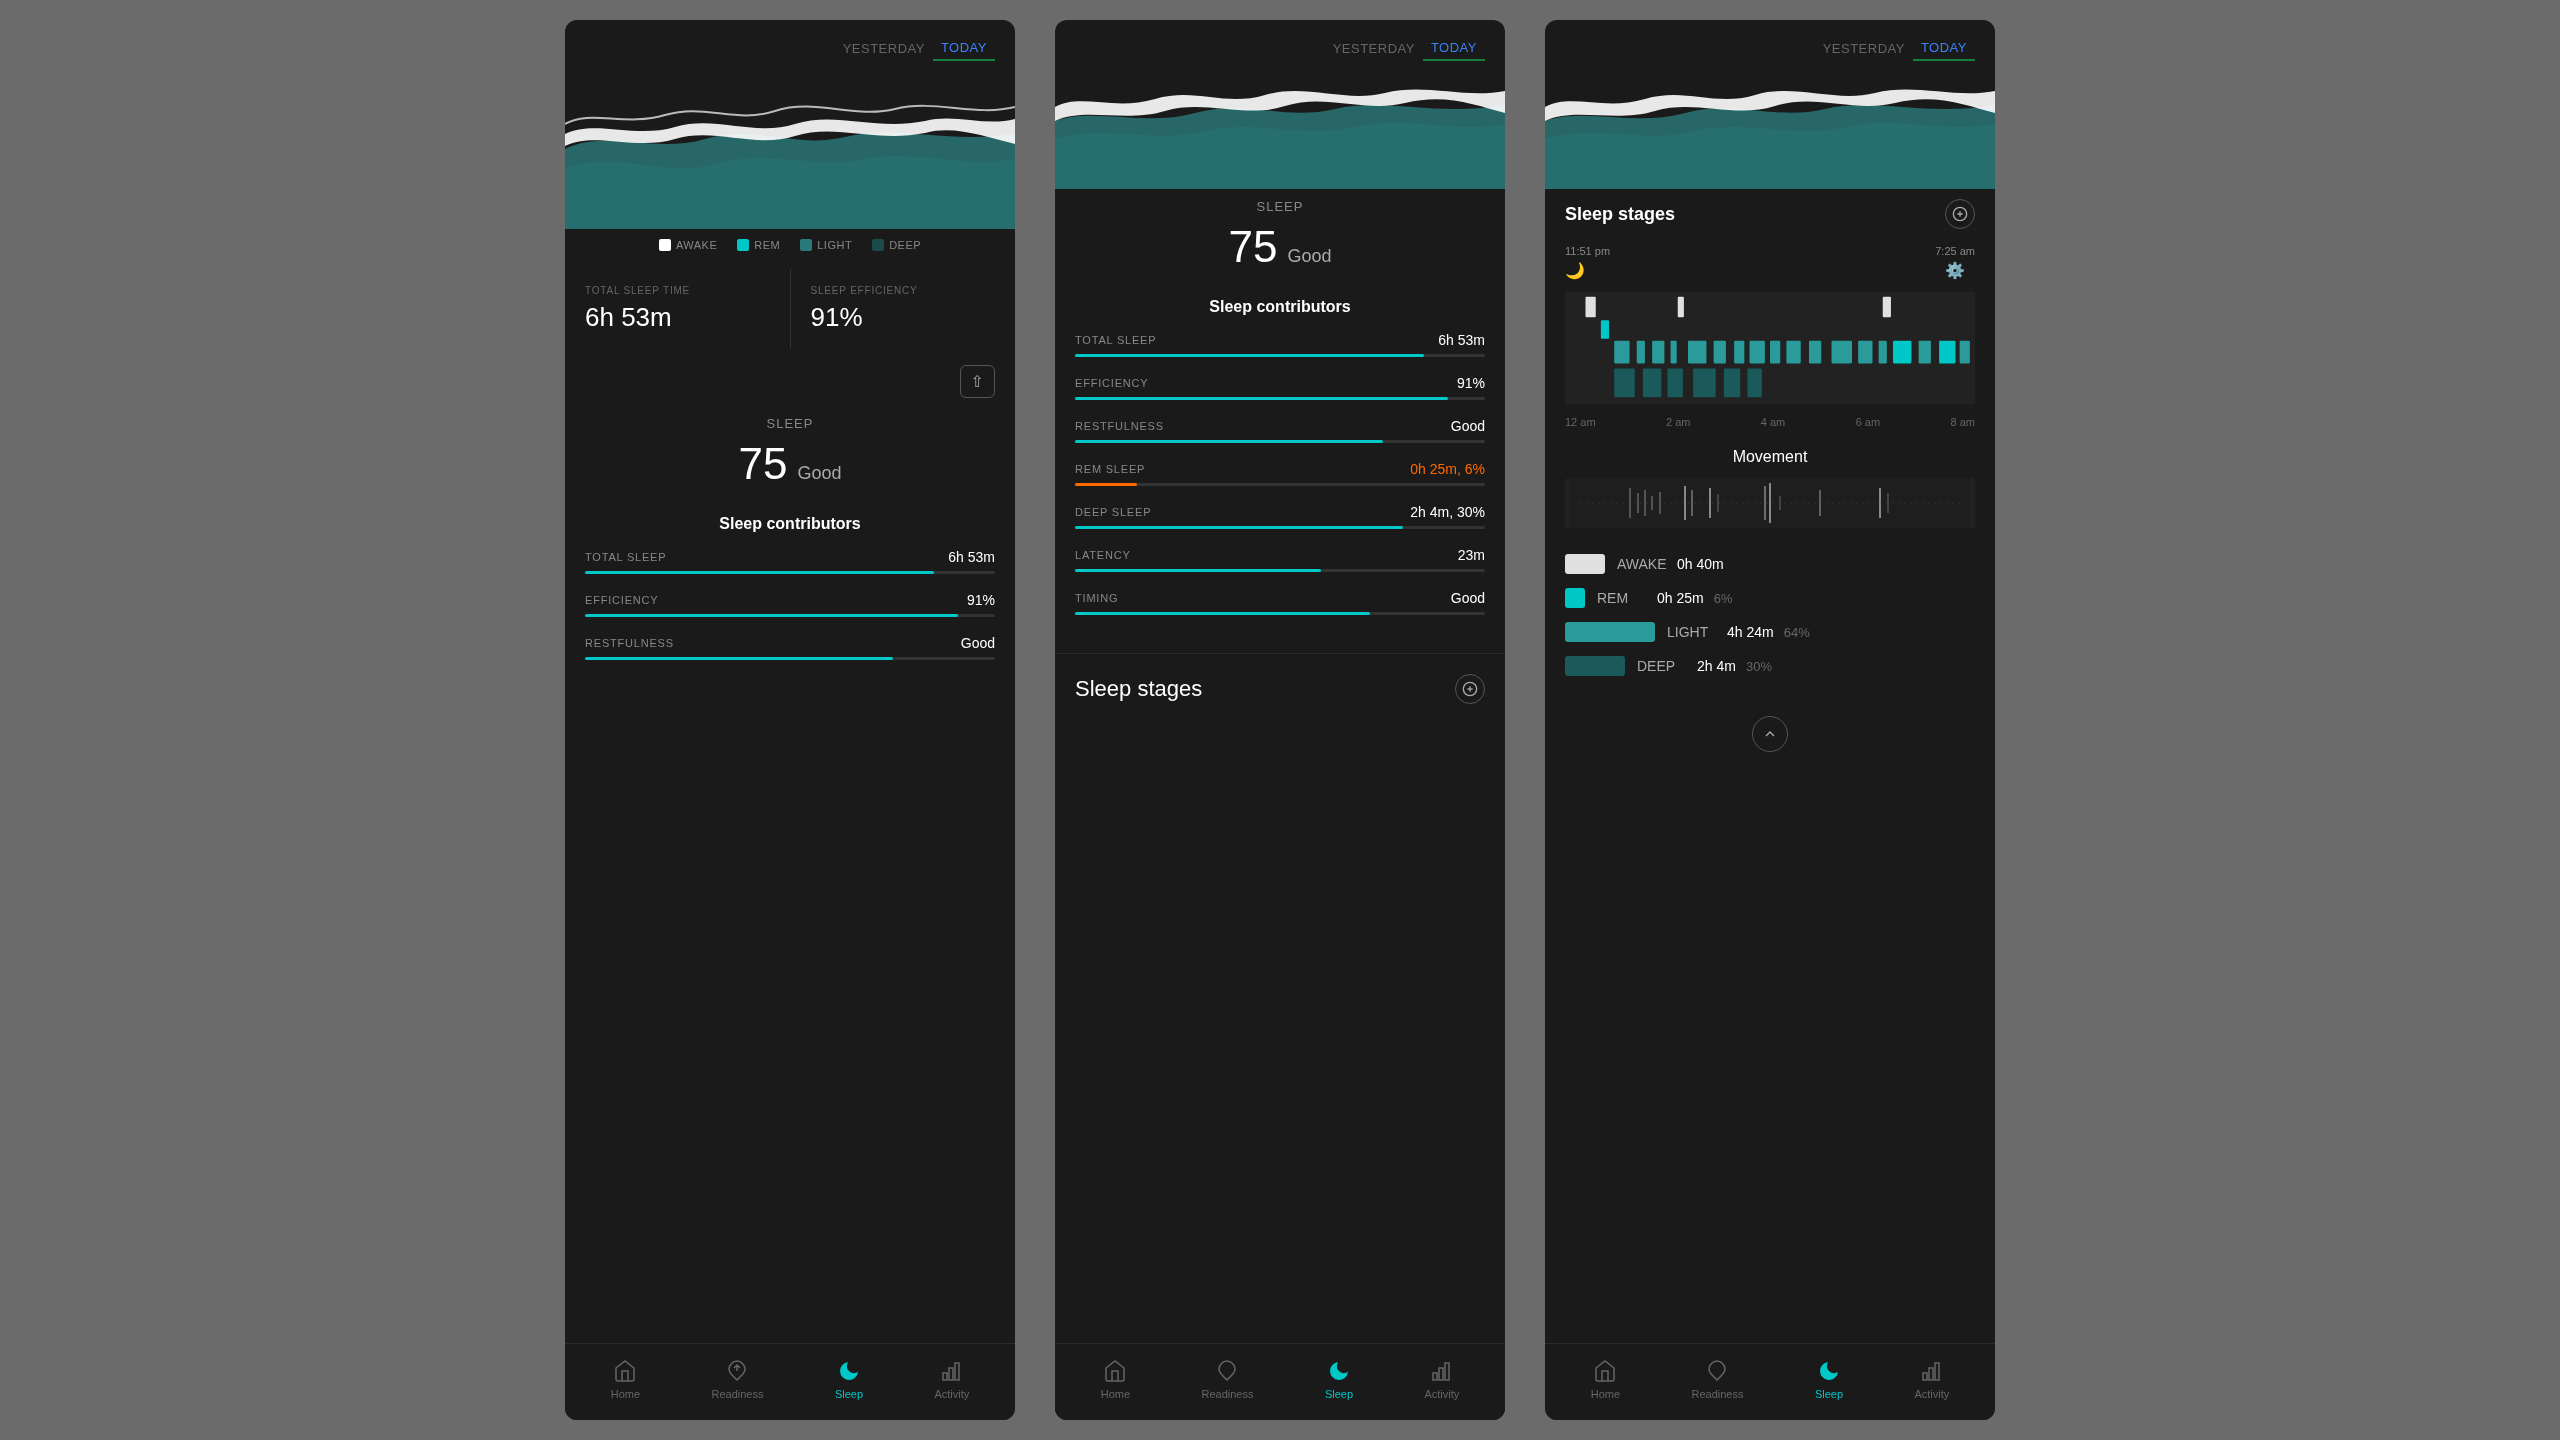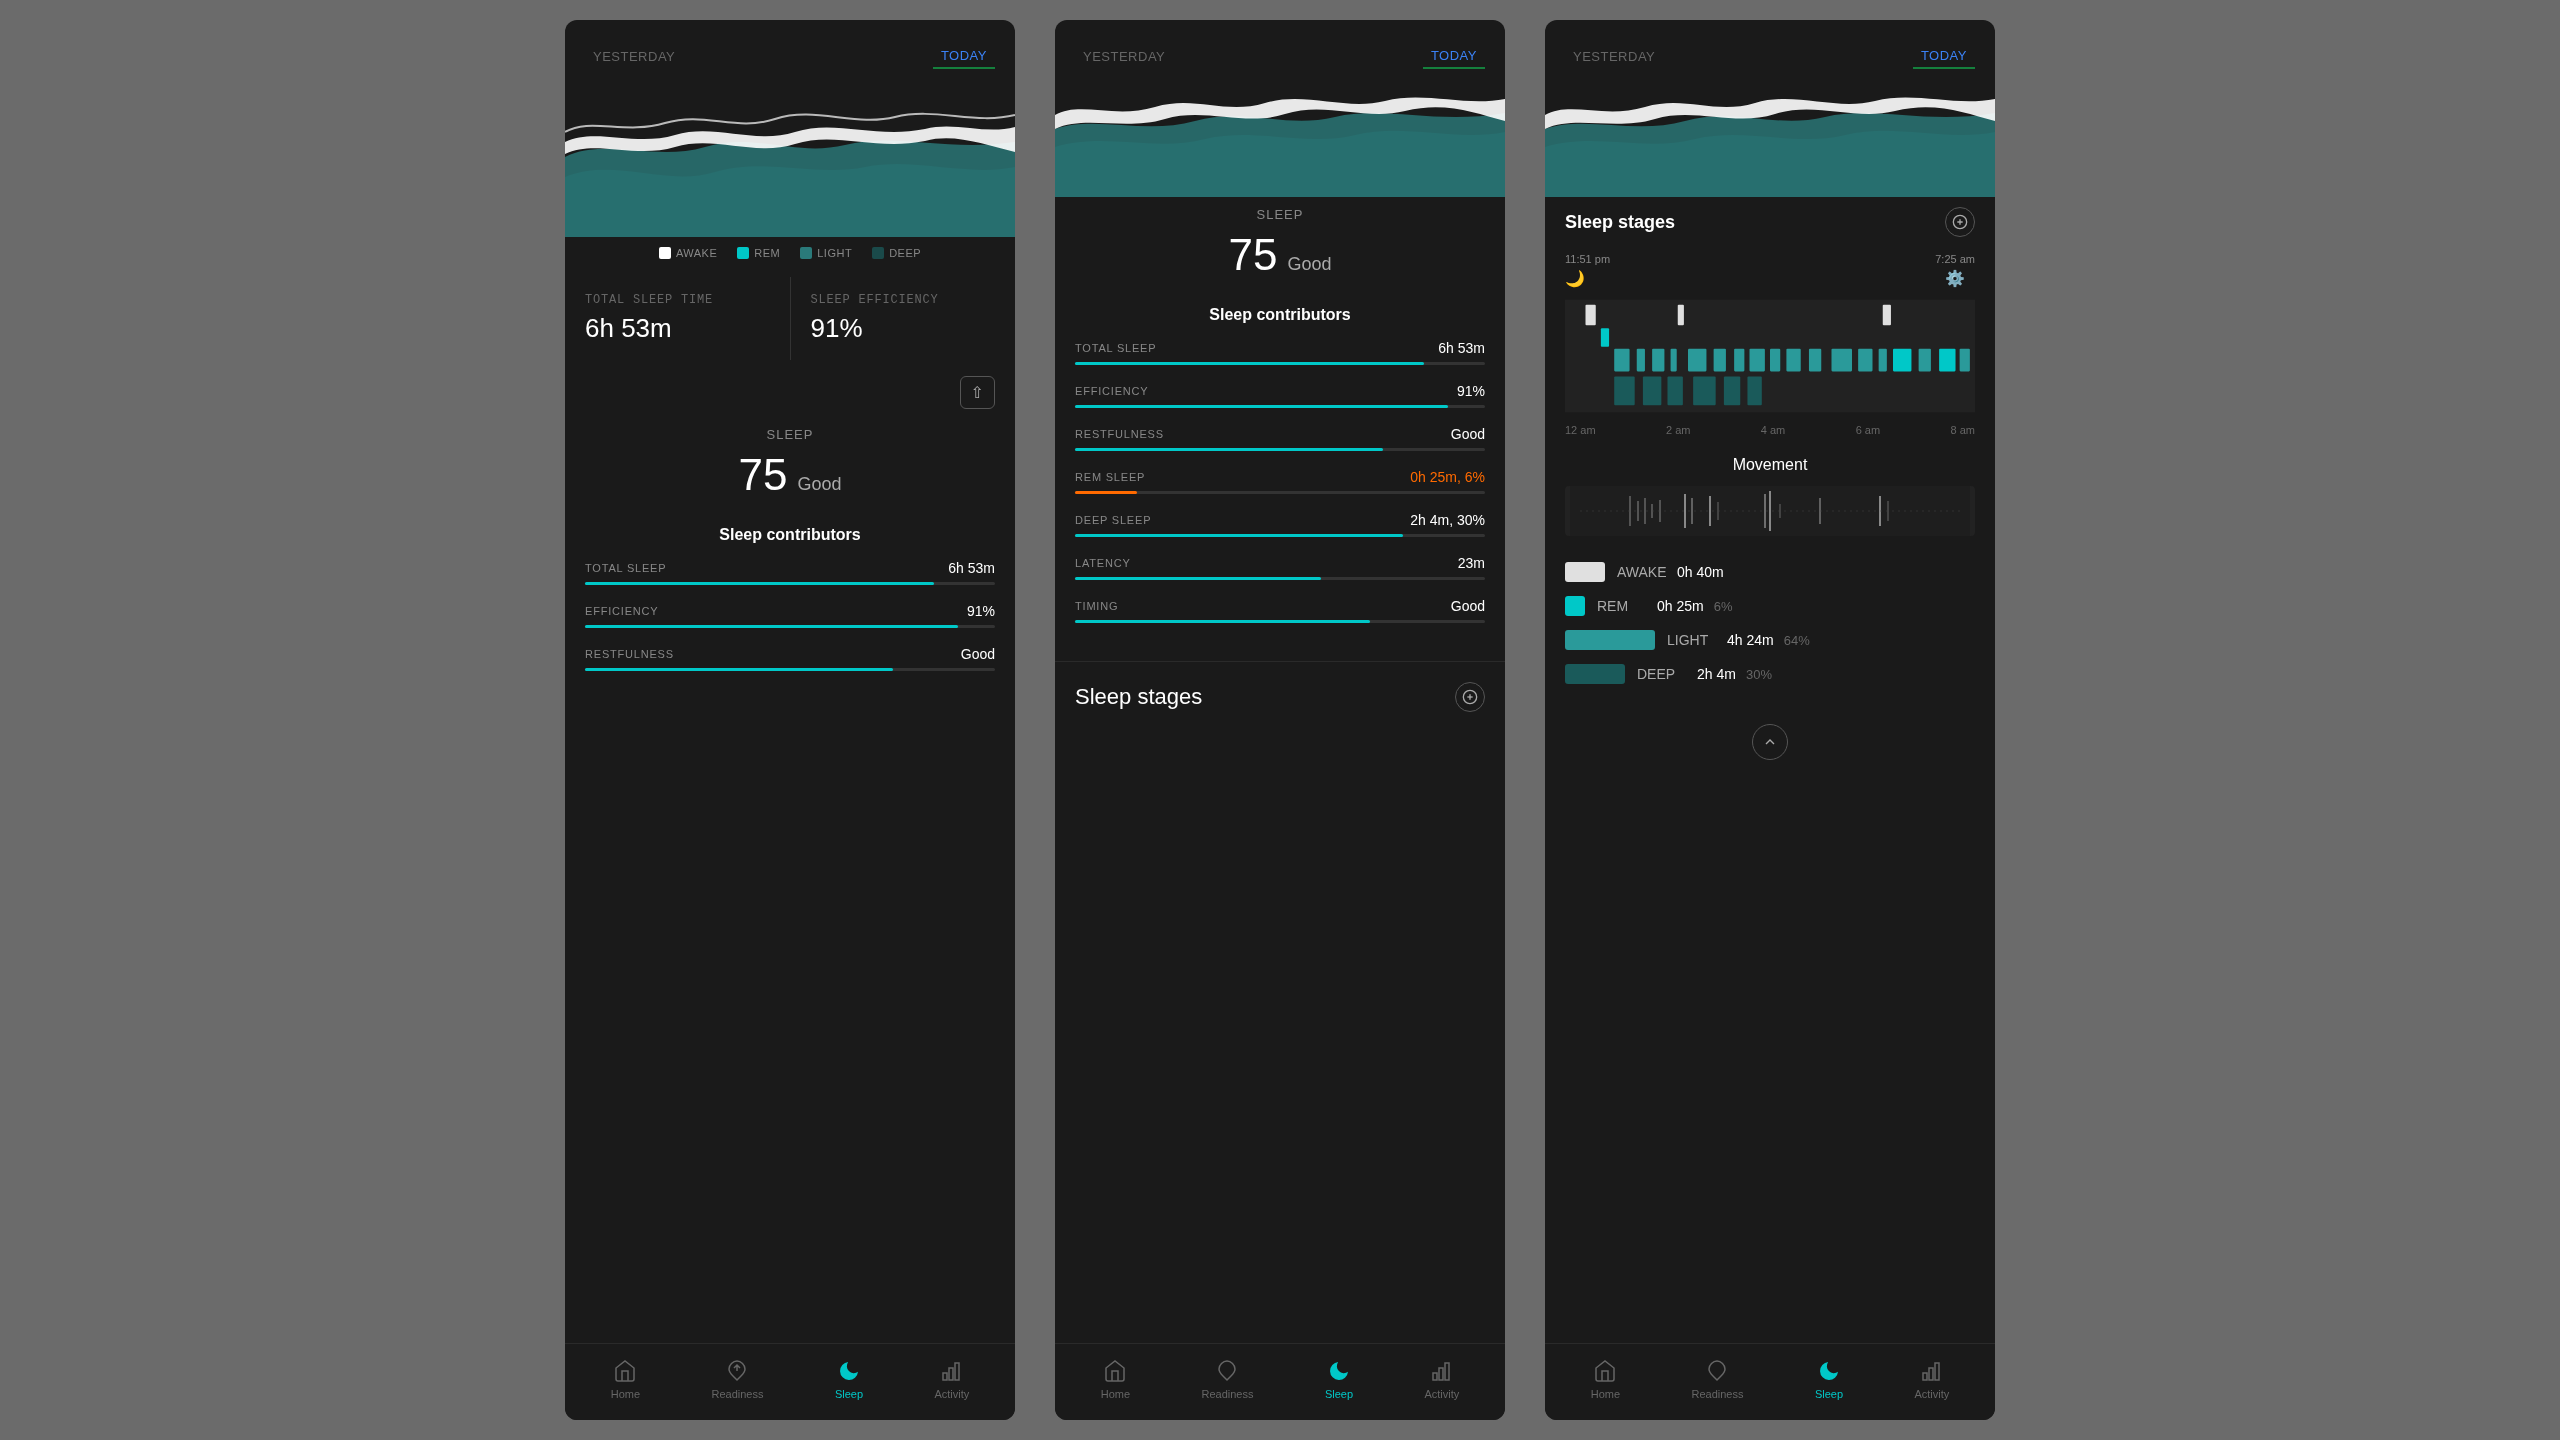--- a/index.html
+++ b/index.html
@@ -24,22 +24,22 @@
       display: flex;
       flex-direction: column;
       position: relative;
       margin: 0 20px;
     }
 
     
     .top-nav {
       display: flex;
       align-items: center;
-      justify-content: space-between;
-      padding: 24px 20px 8px;
+      justify-content: flex-end;
+      padding: 16px 20px 8px;
       position: relative;
       flex-shrink: 0;
     }
 
     .nav-item-top {
       color: #666;
       font-size: 13px;
       font-weight: 500;
       letter-spacing: 0.5px;
       cursor: pointer;
@@ -98,25 +98,24 @@
       margin: 8px 0;
       flex-shrink: 0;
     }
 
     .stat-cell {
       background: #1a1a1a;
       padding: 16px 20px;
     }
 
     .stat-label {
-      font-size: 12px;
+      font-size: 10px;
       color: #666;
       letter-spacing: 0.8px;
       margin-bottom: 6px;
-      font-family: Liberation Mono, monospace;
     }
 
     .stat-value {
       font-size: 26px;
       font-weight: 500;
       color: #fff;
     }
 
     
     .scroll-content {

